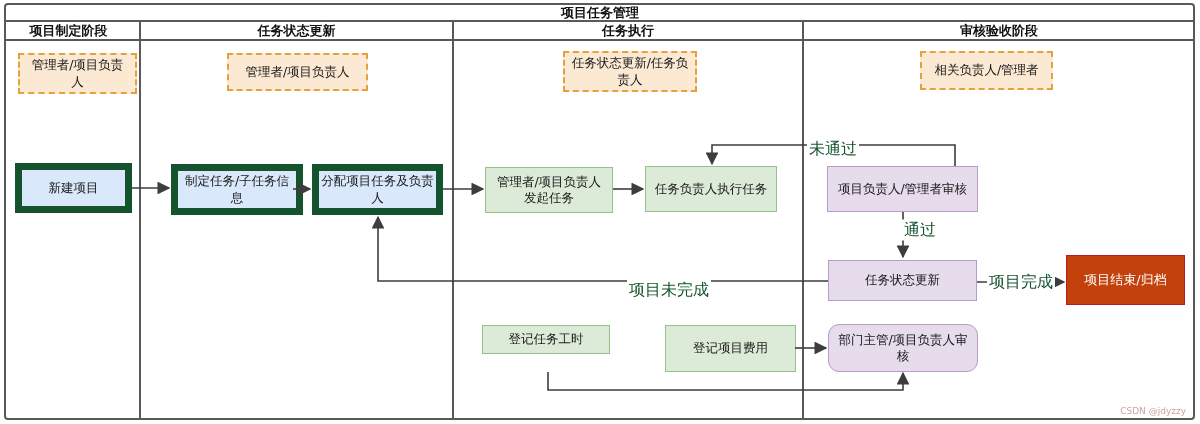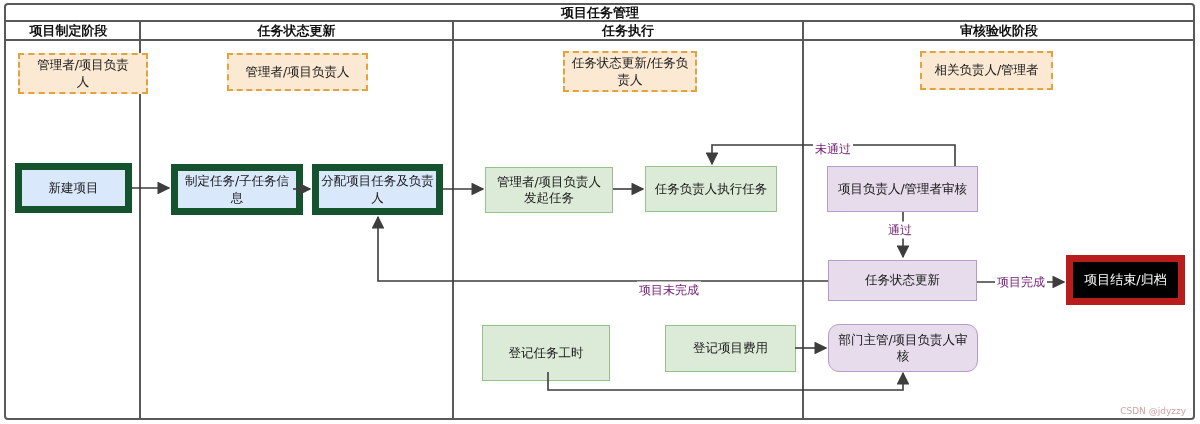--- a/index.html
+++ b/index.html
@@ -13,24 +13,24 @@
          text-align:center;font-size:13px;font-weight:bold;color:#111;}
   .lanehead{position:absolute;top:23px;height:16px;display:flex;align-items:center;
             justify-content:center;font-size:13px;font-weight:bold;color:#111;}
   .node{position:absolute;display:flex;align-items:center;justify-content:center;
         text-align:center;font-size:12.5px;color:#1a1a1a;line-height:1.3;
         white-space:pre-line;box-sizing:border-box;padding:2px;}
   .role{background:#fbe9d3;border:2px dashed #e2a33e;}
   .blue{background:#dae8fc;border:7px solid #14532d;}
   .green{background:#dcead8;border:1px solid #97c08b;}
   .purple{background:#e6dcec;border:1px solid #b79cc9;}
-  .accent{background:#000000;border:7px solid #b91c1c;color:#ffffff;font-size:13px;}
+  .accent{background:#c2410c;border:1px solid #b91c1c;color:#ffffff;font-size:13px;}
   svg.edges{position:absolute;left:0;top:0;z-index:5;pointer-events:none;}
   .elabel{position:absolute;z-index:6;transform:translate(-50%,-50%);
-          background:#ffffff;padding:0 2px;font-size:12px;color:#701a75;white-space:nowrap;}
+          background:#ffffff;padding:0 2px;font-size:16px;color:#14532d;white-space:nowrap;}
   .nodes{position:relative;z-index:4;}
   .watermark{position:absolute;right:14px;top:406px;font-size:9px;color:#cfa2a2;z-index:7;}
 </style>
 </head>
 <body>
 
 <div class="canvas">
 
   <div class="frame"></div>
   <div class="hline" style="left:5px;top:20px;width:1189px;"></div>
@@ -59,43 +59,43 @@
       <path d="M955,166 L955,145 L712,145 L712,164" marker-end="url(#arr)"></path>
       <path d="M903,212 L903,257" marker-end="url(#arr)"></path>
       <path d="M977,282 L1064,282" marker-end="url(#arr)"></path>
       <path d="M828,281 L378,281 L378,217" marker-end="url(#arr)"></path>
       <path d="M795,348 L826,348" marker-end="url(#arr)"></path>
       <path d="M548,372 L548,390 L903,390 L903,373" marker-end="url(#arr)"></path>
     </g>
   </svg>
 
   <div class="nodes">
-    <div class="node role" style="left:18px;top:53px;width:130px;height:41px;">管理者/项目负责
+    <div class="node role" style="left:18px;top:53px;width:119px;height:41px;">管理者/项目负责
 人</div>
     <div class="node role" style="left:227px;top:53px;width:141px;height:38px;">管理者/项目负责人</div>
     <div class="node role" style="left:563px;top:51px;width:134px;height:41px;">任务状态更新/任务负
 责人</div>
     <div class="node role" style="left:920px;top:51px;width:133px;height:39px;">相关负责人/管理者</div>
 
     <div class="node blue" style="left:15px;top:163px;width:117px;height:50px;">新建项目</div>
     <div class="node blue" style="left:171px;top:164px;width:132px;height:51px;">制定任务/子任务信
 息</div>
     <div class="node blue" style="left:312px;top:164px;width:131px;height:51px;text-align:center;">分配项目任务及负责
 人</div>
     <div class="node green" style="left:485px;top:167px;width:128px;height:46px;">管理者/项目负责人
 发起任务</div>
     <div class="node green" style="left:645px;top:166px;width:132px;height:46px;">任务负责人执行任务</div>
     <div class="node purple" style="left:827px;top:166px;width:151px;height:46px;text-align:center;">项目负责人/管理者审核</div>
     <div class="node purple" style="left:828px;top:260px;width:149px;height:41px;">任务状态更新</div>
     <div class="node accent" style="left:1066px;top:255px;width:119px;height:50px;">项目结束/归档</div>
-    <div class="node green" style="left:482px;top:325px;width:128px;height:56px;">登记任务工时</div>
+    <div class="node green" style="left:482px;top:325px;width:128px;height:29px;">登记任务工时</div>
     <div class="node green" style="left:665px;top:325px;width:131px;height:47px;">登记项目费用</div>
     <div class="node purple" style="left:828px;top:324px;width:150px;height:48px;border-radius:11px;">部门主管/项目负责人审
 核</div>
   </div>
 
   <span class="elabel" style="left:833px;top:149px;">未通过</span>
-  <span class="elabel" style="left:900px;top:230px;">通过</span>
+  <span class="elabel" style="left:920px;top:230px;">通过</span>
   <span class="elabel" style="left:1021px;top:282px;">项目完成</span>
   <span class="elabel" style="left:669px;top:290px;">项目未完成</span>
 
   <span class="watermark">CSDN @jdyzzy</span>
 </div>
 
 </body></html>

